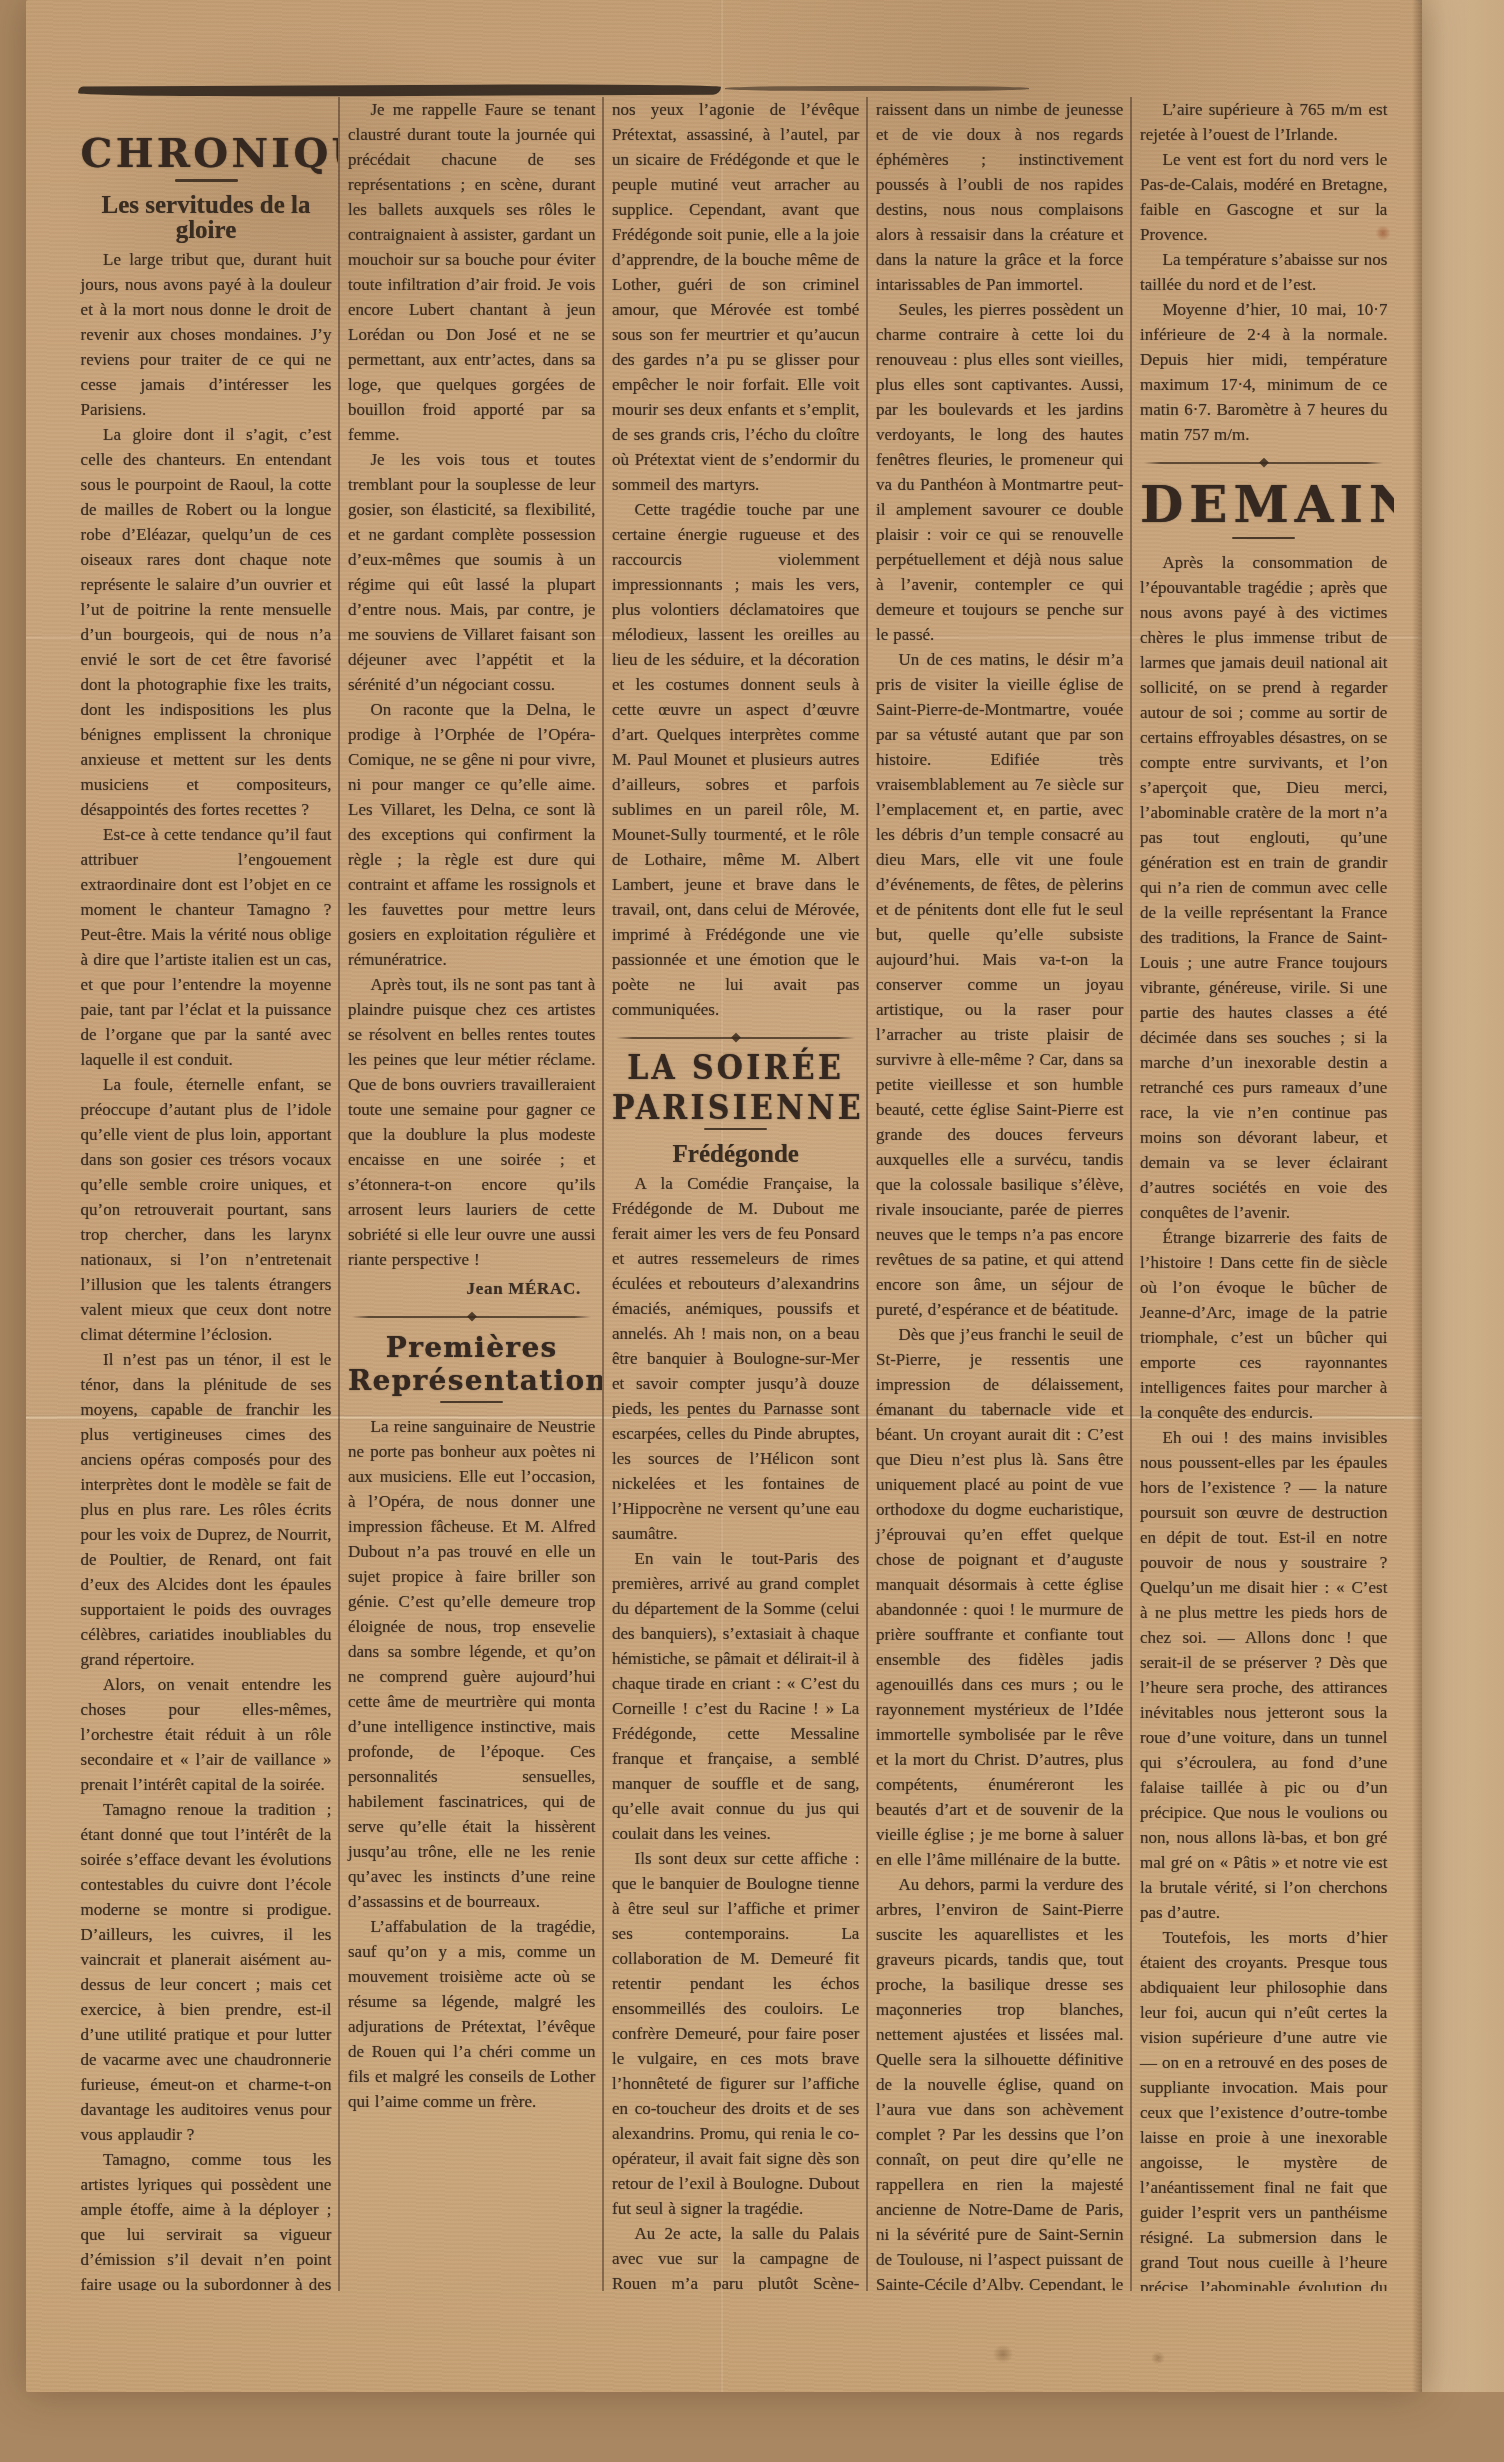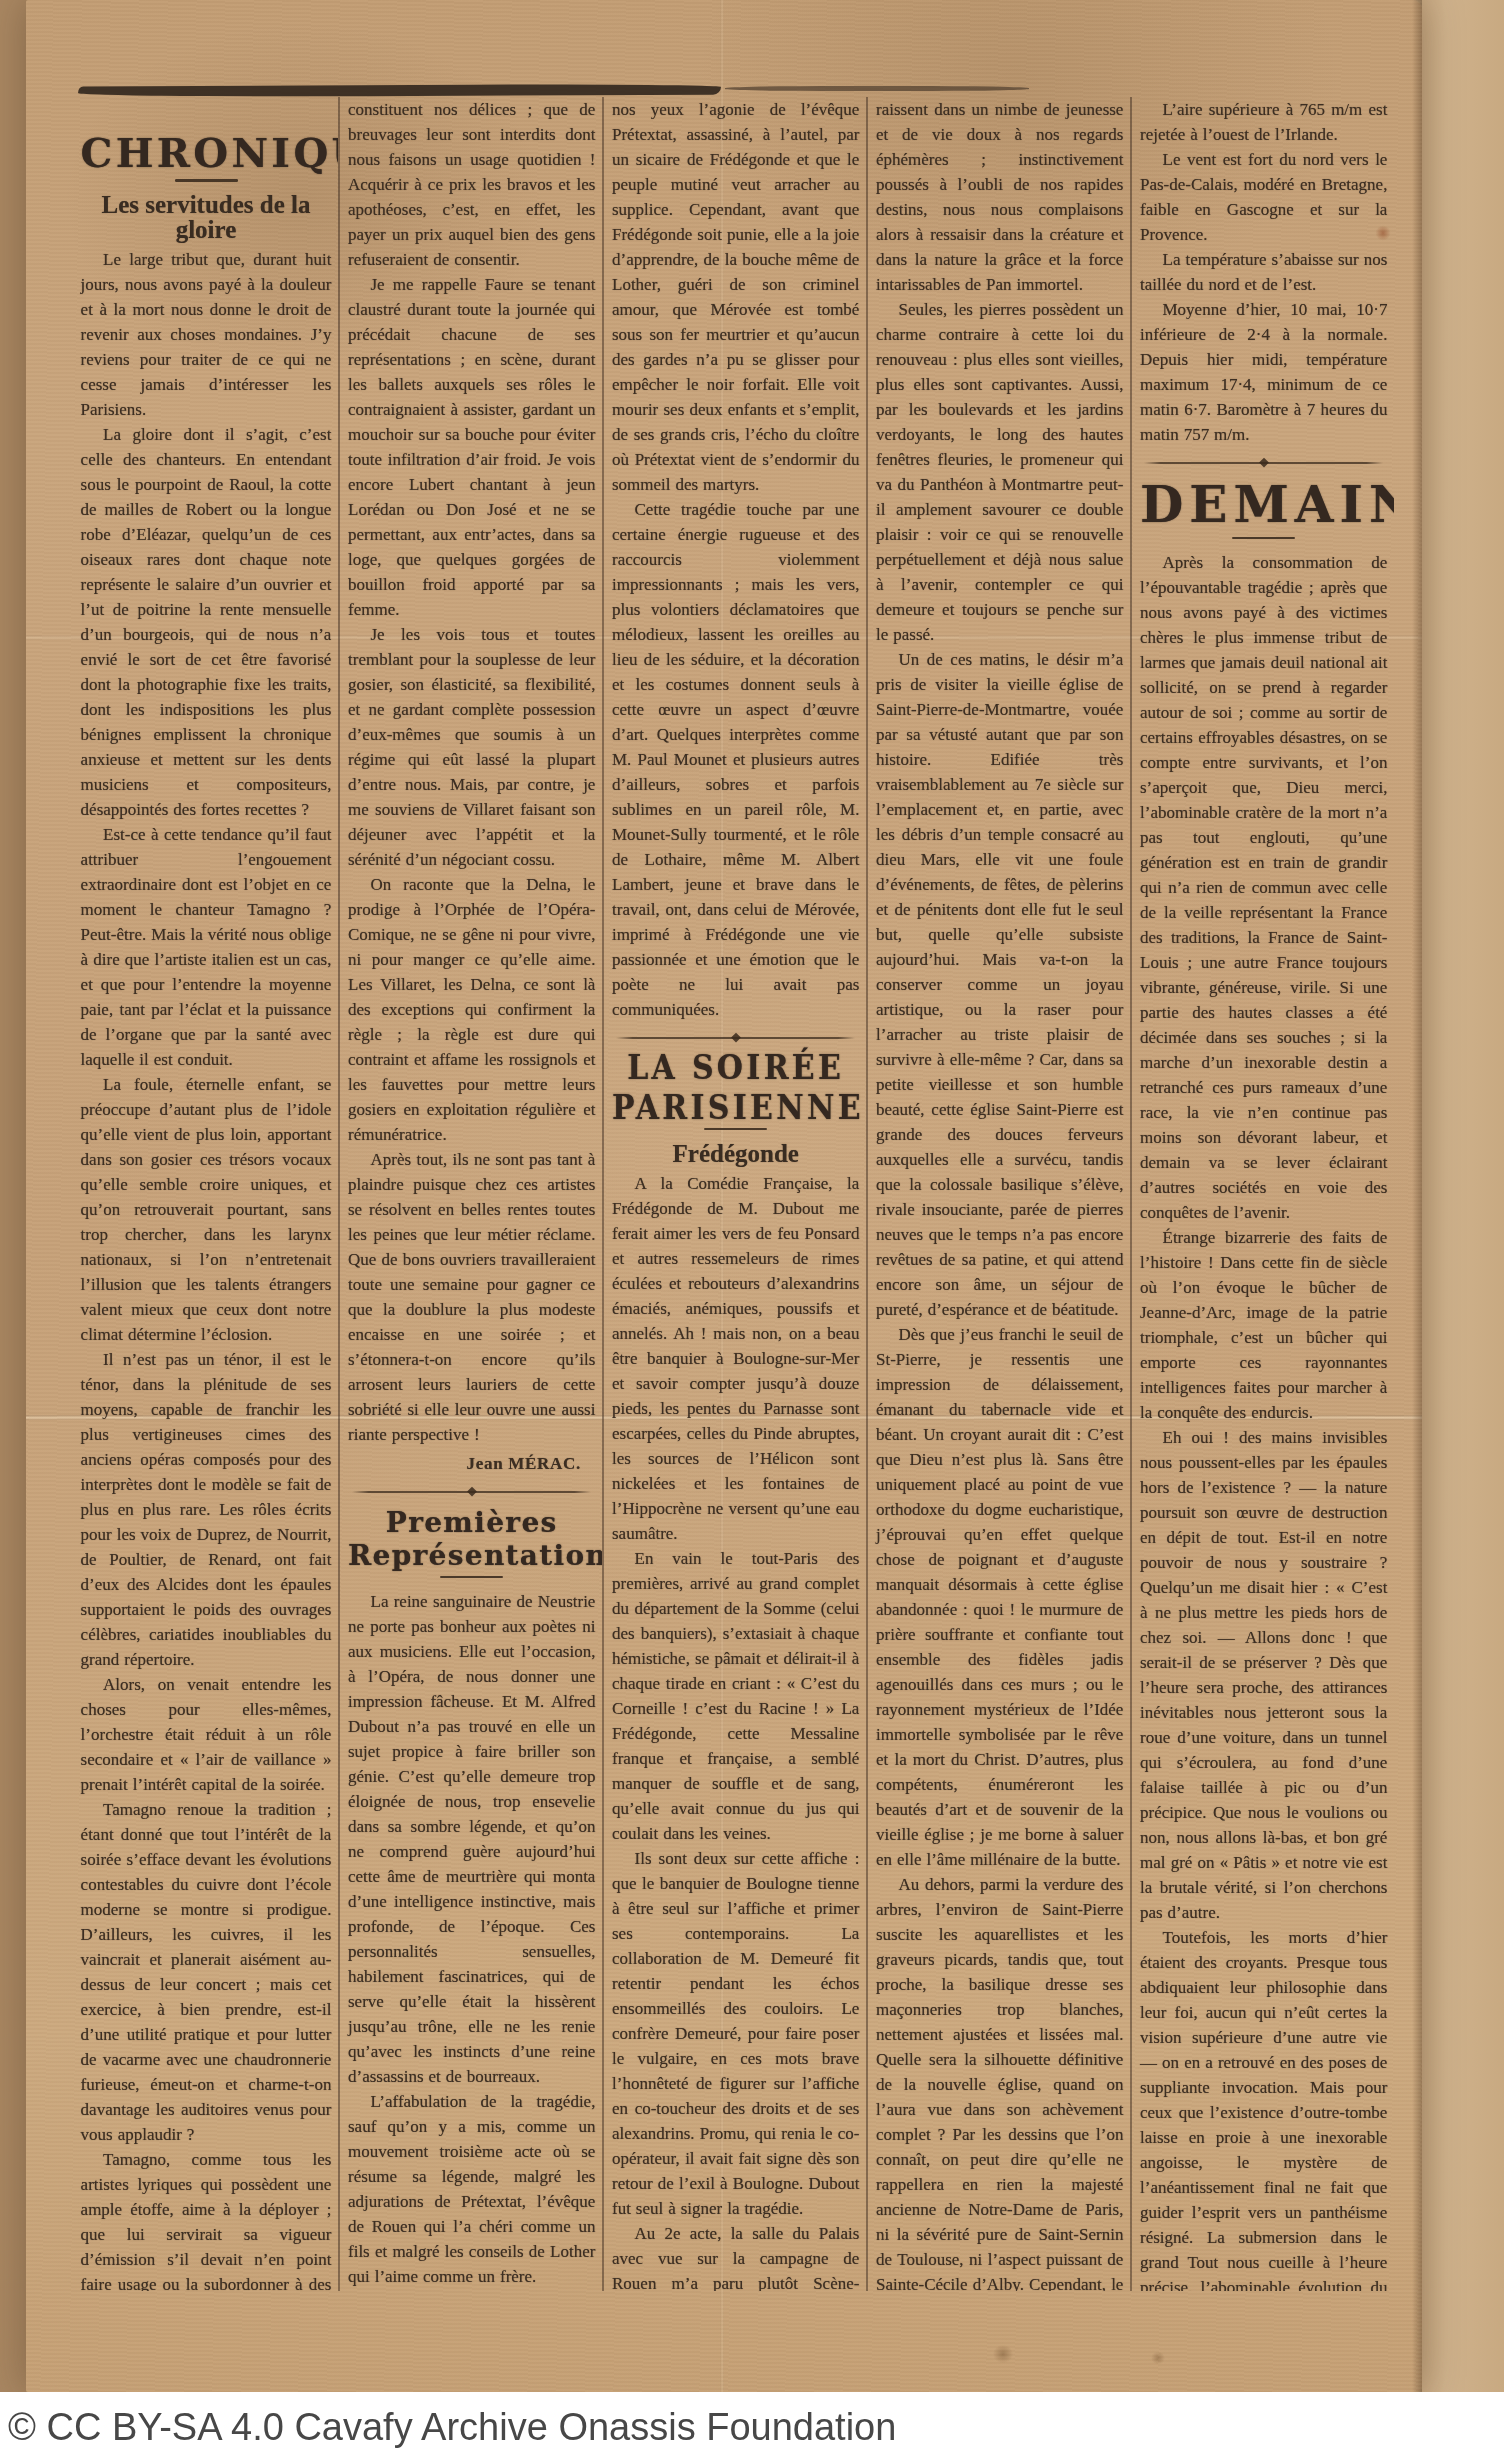--- a/index.html
+++ b/index.html
@@ -95,21 +95,20 @@
         <p class="p">Le large tribut que, durant huit jours, nous avons payé à la douleur et à la mort nous donne le droit de revenir aux choses mondaines. J’y reviens pour traiter de ce qui ne cesse jamais d’intéresser les Parisiens.</p>
         <p class="p">La gloire dont il s’agit, c’est celle des chanteurs. En entendant sous le pourpoint de Raoul, la cotte de mailles de Robert ou la longue robe d’Eléazar, quelqu’un de ces oiseaux rares dont chaque note représente le salaire d’un ouvrier et l’ut de poitrine la rente mensuelle d’un bourgeois, qui de nous n’a envié le sort de cet être favorisé dont la photographie fixe les traits, dont les indispositions les plus bénignes emplissent la chronique anxieuse et mettent sur les dents musiciens et compositeurs, désappointés des fortes recettes ?</p>
         <p class="p">Est-ce à cette tendance qu’il faut attribuer l’engouement extraordinaire dont est l’objet en ce moment le chanteur Tamagno ? Peut-être. Mais la vérité nous oblige à dire que l’artiste italien est un cas, et que pour l’entendre la moyenne paie, tant par l’éclat et la puissance de l’organe que par la santé avec laquelle il est conduit.</p>
         <p class="p">La foule, éternelle enfant, se préoccupe d’autant plus de l’idole qu’elle vient de plus loin, apportant dans son gosier ces trésors vocaux qu’elle semble croire uniques, et qu’on retrouverait pourtant, sans trop chercher, dans les larynx nationaux, si l’on n’entretenait l’illusion que les talents étrangers valent mieux que ceux dont notre climat détermine l’éclosion.</p>
         <p class="p">Il n’est pas un ténor, il est le ténor, dans la plénitude de ses moyens, capable de franchir les plus vertigineuses cimes des anciens opéras composés pour des interprètes dont le modèle se fait de plus en plus rare. Les rôles écrits pour les voix de Duprez, de Nourrit, de Poultier, de Renard, ont fait d’eux des Alcides dont les épaules supportaient le poids des ouvrages célèbres, cariatides inoubliables du grand répertoire.</p>
         <p class="p">Alors, on venait entendre les choses pour elles-mêmes, l’orchestre était réduit à un rôle secondaire et « l’air de vaillance » prenait l’intérêt capital de la soirée.</p>
         <p class="p">Tamagno renoue la tradition ; étant donné que tout l’intérêt de la soirée s’efface devant les évolutions contestables du cuivre dont l’école moderne se montre si prodigue. D’ailleurs, les cuivres, il les vaincrait et planerait aisément au-dessus de leur concert ; mais cet exercice, à bien prendre, est-il d’une utilité pratique et pour lutter de vacarme avec une chaudronnerie furieuse, émeut-on et charme-t-on davantage les auditoires venus pour vous applaudir ?</p>
         <p class="p">Tamagno, comme tous les artistes lyriques qui possèdent une ample étoffe, aime à la déployer ; que lui servirait sa vigueur d’émission s’il devait n’en point faire usage ou la subordonner à des conditions qui la neutraliseraient ? On le sait à l’Académie de Musique. Aussi, voulant l’y voir revenir, lui a-t-on proposé de reprendre Guillaume Tell, où il a donné un Arnold de moderne style que l’on a pu admirer depuis vingt ans.</p>
       </div>
     <div class="col">
-        <p class="p noind">constituent nos délices ; que de breuvages leur sont interdits dont nous faisons un usage quotidien ! Acquérir à ce prix les bravos et les apothéoses, c’est, en effet, les payer un prix auquel bien des gens refuseraient de consentir.</p>
         <p class="p">Je me rappelle Faure se tenant claustré durant toute la journée qui précédait chacune de ses représentations ; en scène, durant les ballets auxquels ses rôles le contraignaient à assister, gardant un mouchoir sur sa bouche pour éviter toute infiltration d’air froid. Je vois encore Lubert chantant à jeun Lorédan ou Don José et ne se permettant, aux entr’actes, dans sa loge, que quelques gorgées de bouillon froid apporté par sa femme.</p>
         <p class="p">Je les vois tous et toutes tremblant pour la souplesse de leur gosier, son élasticité, sa flexibilité, et ne gardant complète possession d’eux-mêmes que soumis à un régime qui eût lassé la plupart d’entre nous. Mais, par contre, je me souviens de Villaret faisant son déjeuner avec l’appétit et la sérénité d’un négociant cossu.</p>
         <p class="p">On raconte que la Delna, le prodige à l’Orphée de l’Opéra-Comique, ne se gêne ni pour vivre, ni pour manger ce qu’elle aime. Les Villaret, les Delna, ce sont là des exceptions qui confirment la règle ; la règle est dure qui contraint et affame les rossignols et les fauvettes pour mettre leurs gosiers en exploitation régulière et rémunératrice.</p>
         <p class="p">Après tout, ils ne sont pas tant à plaindre puisque chez ces artistes se résolvent en belles rentes toutes les peines que leur métier réclame. Que de bons ouvriers travailleraient toute une semaine pour gagner ce que la doublure la plus modeste encaisse en une soirée ; et s’étonnera-t-on encore qu’ils arrosent leurs lauriers de cette sobriété si elle leur ouvre une aussi riante perspective !</p>
         <p class="sig">Jean MÉRAC.</p>
         <div class="sep"></div>
         <div class="h premieres">Premières Représentations</div>
         <div class="rule"></div>
         <p class="p">La reine sanguinaire de Neustrie ne porte pas bonheur aux poètes ni aux musiciens. Elle eut l’occasion, à l’Opéra, de nous donner une impression fâcheuse. Et M. Alfred Dubout n’a pas trouvé en elle un sujet propice à faire briller son génie. C’est qu’elle demeure trop éloignée de nous, trop ensevelie dans sa sombre légende, et qu’on ne comprend guère aujourd’hui cette âme de meurtrière qui monta d’une intelligence instinctive, mais profonde, de l’époque. Ces personnalités sensuelles, habilement fascinatrices, qui de serve qu’elle était la hissèrent jusqu’au trône, elle ne les renie qu’avec les instincts d’une reine d’assassins et de bourreaux.</p>
         <p class="p">L’affabulation de la tragédie, sauf qu’on y a mis, comme un mouvement troisième acte où se résume sa légende, malgré les adjurations de Prétextat, l’évêque de Rouen qui l’a chéri comme un fils et malgré les conseils de Lother qui l’aime comme un frère.</p>
@@ -141,17 +140,14 @@
         <div class="sep"></div>
         <div class="h demain">DEMAIN</div>
         <div class="rule"></div>
         <p class="p">Après la consommation de l’épouvantable tragédie ; après que nous avons payé à des victimes chères le plus immense tribut de larmes que jamais deuil national ait sollicité, on se prend à regarder autour de soi ; comme au sortir de certains effroyables désastres, on se compte entre survivants, et l’on s’aperçoit que, Dieu merci, l’abominable cratère de la mort n’a pas tout englouti, qu’une génération est en train de grandir qui n’a rien de commun avec celle de la veille représentant la France des traditions, la France de Saint-Louis ; une autre France toujours vibrante, généreuse, virile. Si une partie des hautes classes a été décimée dans ses souches ; si la marche d’un inexorable destin a retranché ces purs rameaux d’une race, la vie n’en continue pas moins son dévorant labeur, et demain va se lever éclairant d’autres sociétés en voie des conquêtes de l’avenir.</p>
         <p class="p">Étrange bizarrerie des faits de l’histoire ! Dans cette fin de siècle où l’on évoque le bûcher de Jeanne-d’Arc, image de la patrie triomphale, c’est un bûcher qui emporte ces rayonnantes intelligences faites pour marcher à la conquête des endurcis.</p>
         <p class="p">Eh oui ! des mains invisibles nous poussent-elles par les épaules hors de l’existence ? — la nature poursuit son œuvre de destruction en dépit de tout. Est-il en notre pouvoir de nous y soustraire ? Quelqu’un me disait hier : « C’est à ne plus mettre les pieds hors de chez soi. — Allons donc ! que serait-il de se préserver ? Dès que l’heure sera proche, des attirances inévitables nous jetteront sous la roue d’une voiture, dans un tunnel qui s’écroulera, au fond d’une falaise taillée à pic ou d’un précipice. Que nous le voulions ou non, nous allons là-bas, et bon gré mal gré on « Pâtis » et notre vie est la brutale vérité, si l’on cherchons pas d’autre.</p>
         <p class="p">Toutefois, les morts d’hier étaient des croyants. Presque tous abdiquaient leur philosophie dans leur foi, aucun qui n’eût certes la vision supérieure d’une autre vie — on en a retrouvé en des poses de suppliante invocation. Mais pour ceux que l’existence d’outre-tombe laisse en proie à une inexorable angoisse, le mystère de l’anéantissement final ne fait que guider l’esprit vers un panthéisme résigné. La submersion dans le grand Tout nous cueille à l’heure précise, l’abominable évolution du transformisme s’accomplit. Il faut que la destruction de notre être vienne alimenter la formation des autres animalités terrestres. Le bon sens étroit de notre matérialisme ne permet pas de trouver d’autre solution.</p>
       </div>
   </div>
 
-  <div id="caption-bar">
-    <span>© CC BY-SA 4.0 Cavafy Archive Onassis Foundation</span>
-  </div>
 </div>
 
 
 </body></html>

